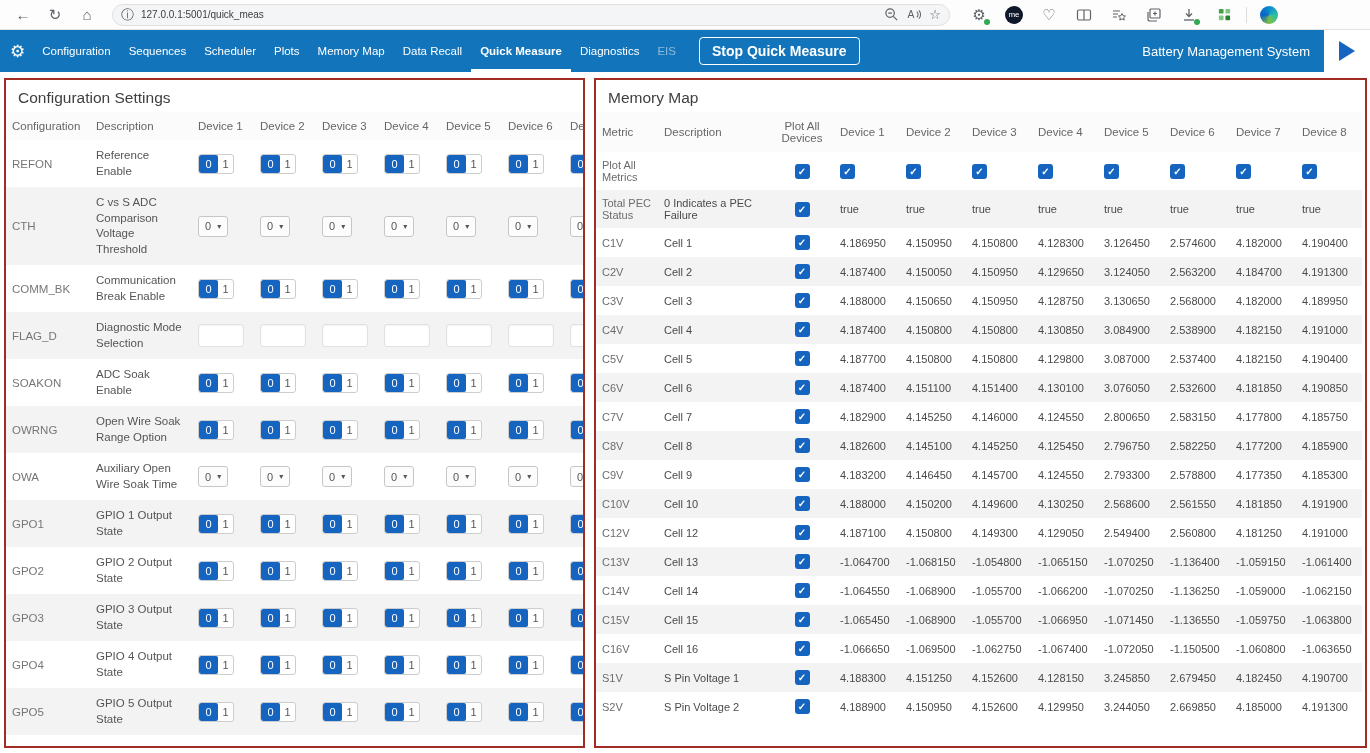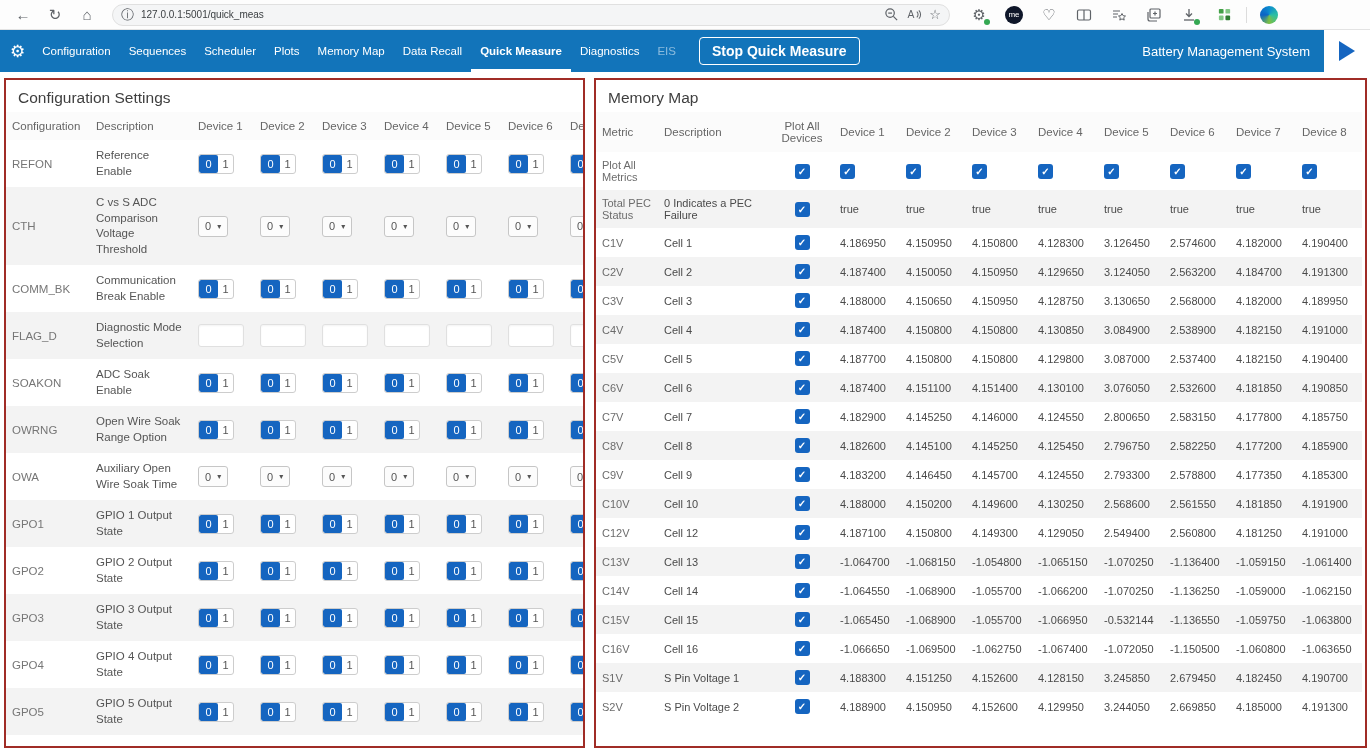--- a/index.html
+++ b/index.html
@@ -781,21 +781,21 @@
             <td>-1.062150</td>
           </tr>
           <tr>
             <td>C15V</td>
             <td>Cell 15</td>
             <td><span class="cb"></span></td>
             <td>-1.065450</td>
             <td>-1.068900</td>
             <td>-1.055700</td>
             <td>-1.066950</td>
-            <td>-0.532144</td>
+            <td>-1.071450</td>
             <td>-1.136550</td>
             <td>-1.059750</td>
             <td>-1.063800</td>
           </tr>
           <tr>
             <td>C16V</td>
             <td>Cell 16</td>
             <td><span class="cb"></span></td>
             <td>-1.066650</td>
             <td>-1.069500</td>

